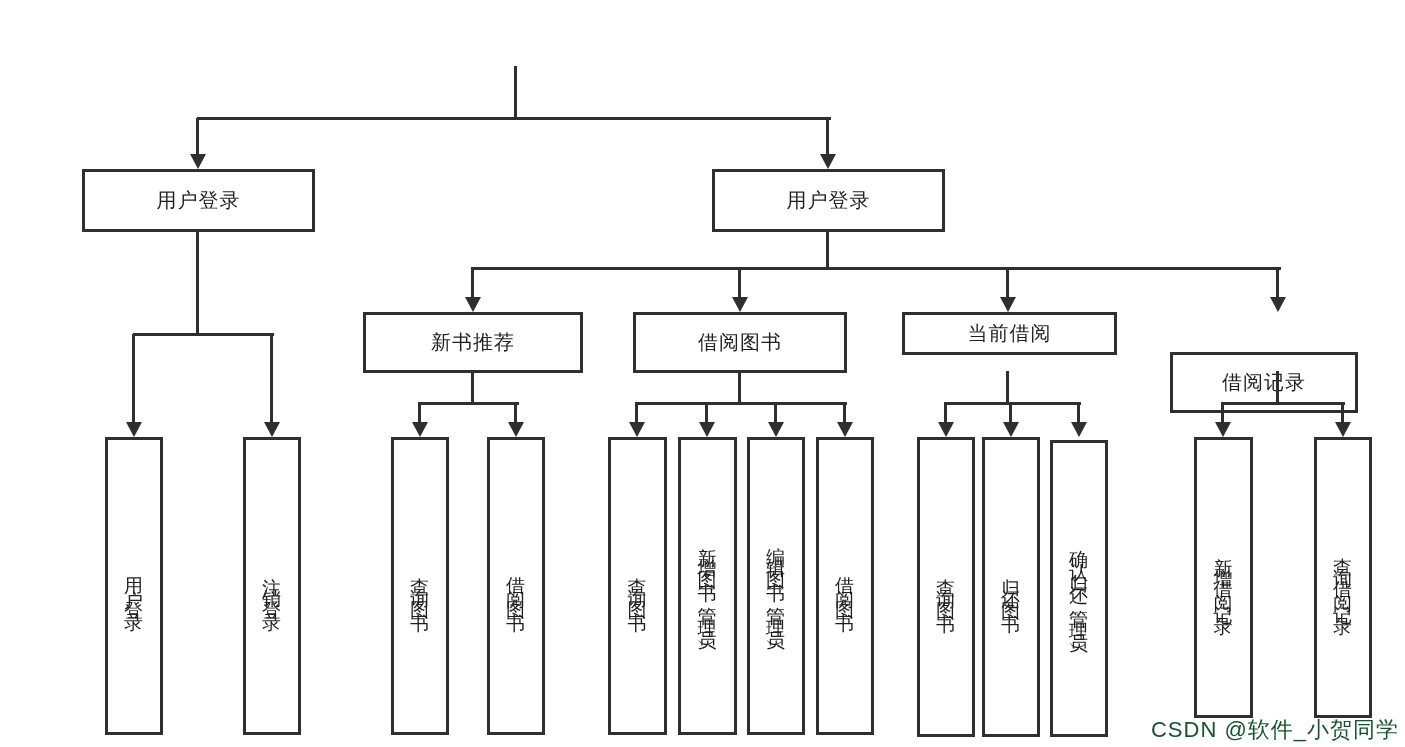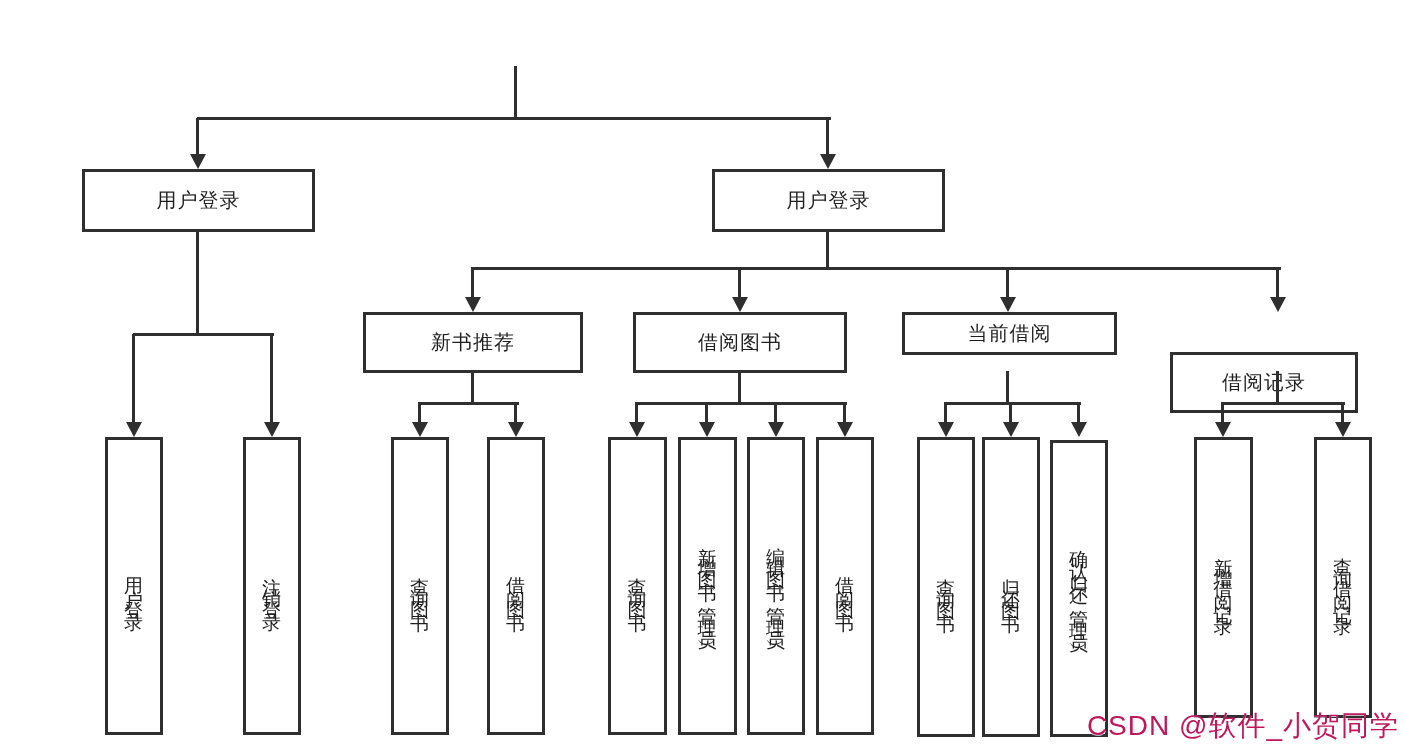--- a/index.html
+++ b/index.html
@@ -27,22 +27,22 @@
   .v{position:absolute;width:3px;background:var(--line);}
   .h{position:absolute;height:3px;background:var(--line);}
   .arrow{position:absolute;width:16px;}
   .arrow .stem{position:absolute;left:6px;width:3px;top:0;bottom:13px;background:var(--line);}
   .arrow .head{
     position:absolute;left:0;bottom:0;width:0;height:0;
     border-left:8px solid transparent;border-right:8px solid transparent;
     border-top:15px solid var(--line);
   }
   .watermark{
-    position:absolute;right:6px;bottom:2px;font-size:28px;letter-spacing:1px;
-    color:#be185d;text-shadow:0 1px 0 rgba(255,255,255,.7);
+    position:absolute;right:6px;bottom:2px;font-size:22px;letter-spacing:1px;
+    color:#14532d;text-shadow:0 1px 0 rgba(255,255,255,.7);
     white-space:nowrap;
   }
 </style>
 </head>
 <body>
 
 <div class="canvas">
 
 
   <div class="v" style="left:514px;top:66px;height:54px;"></div>

